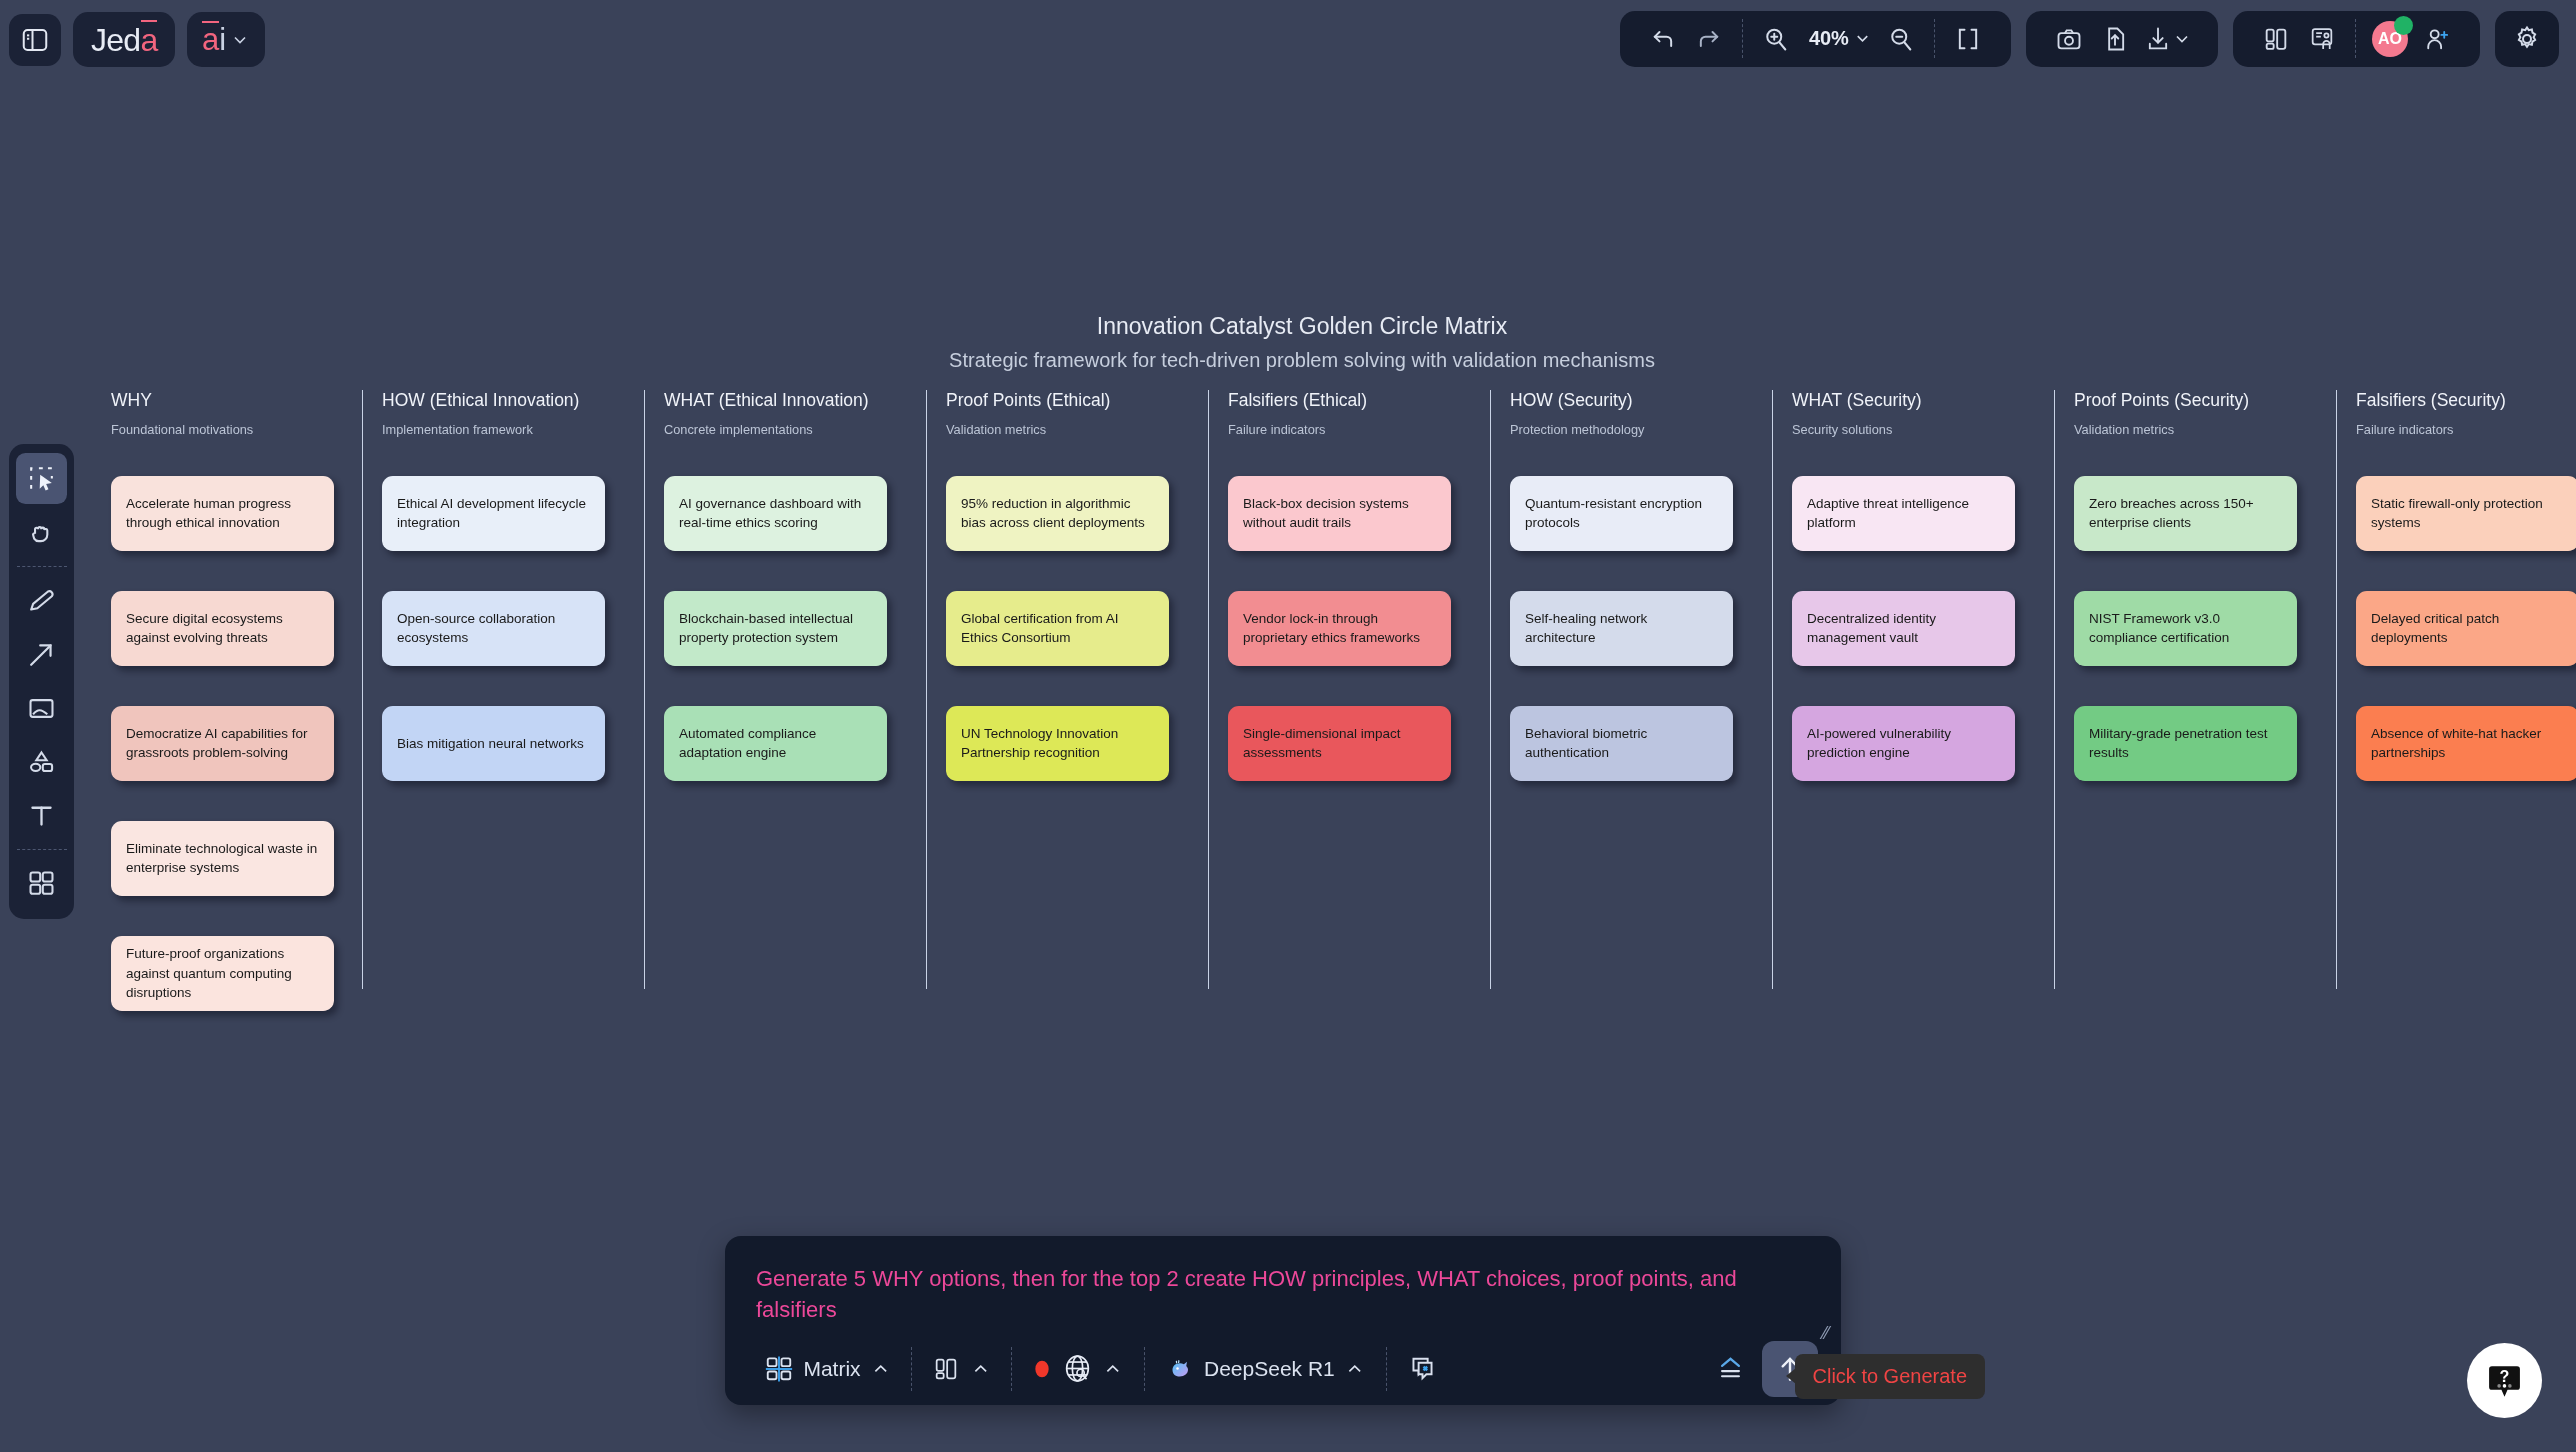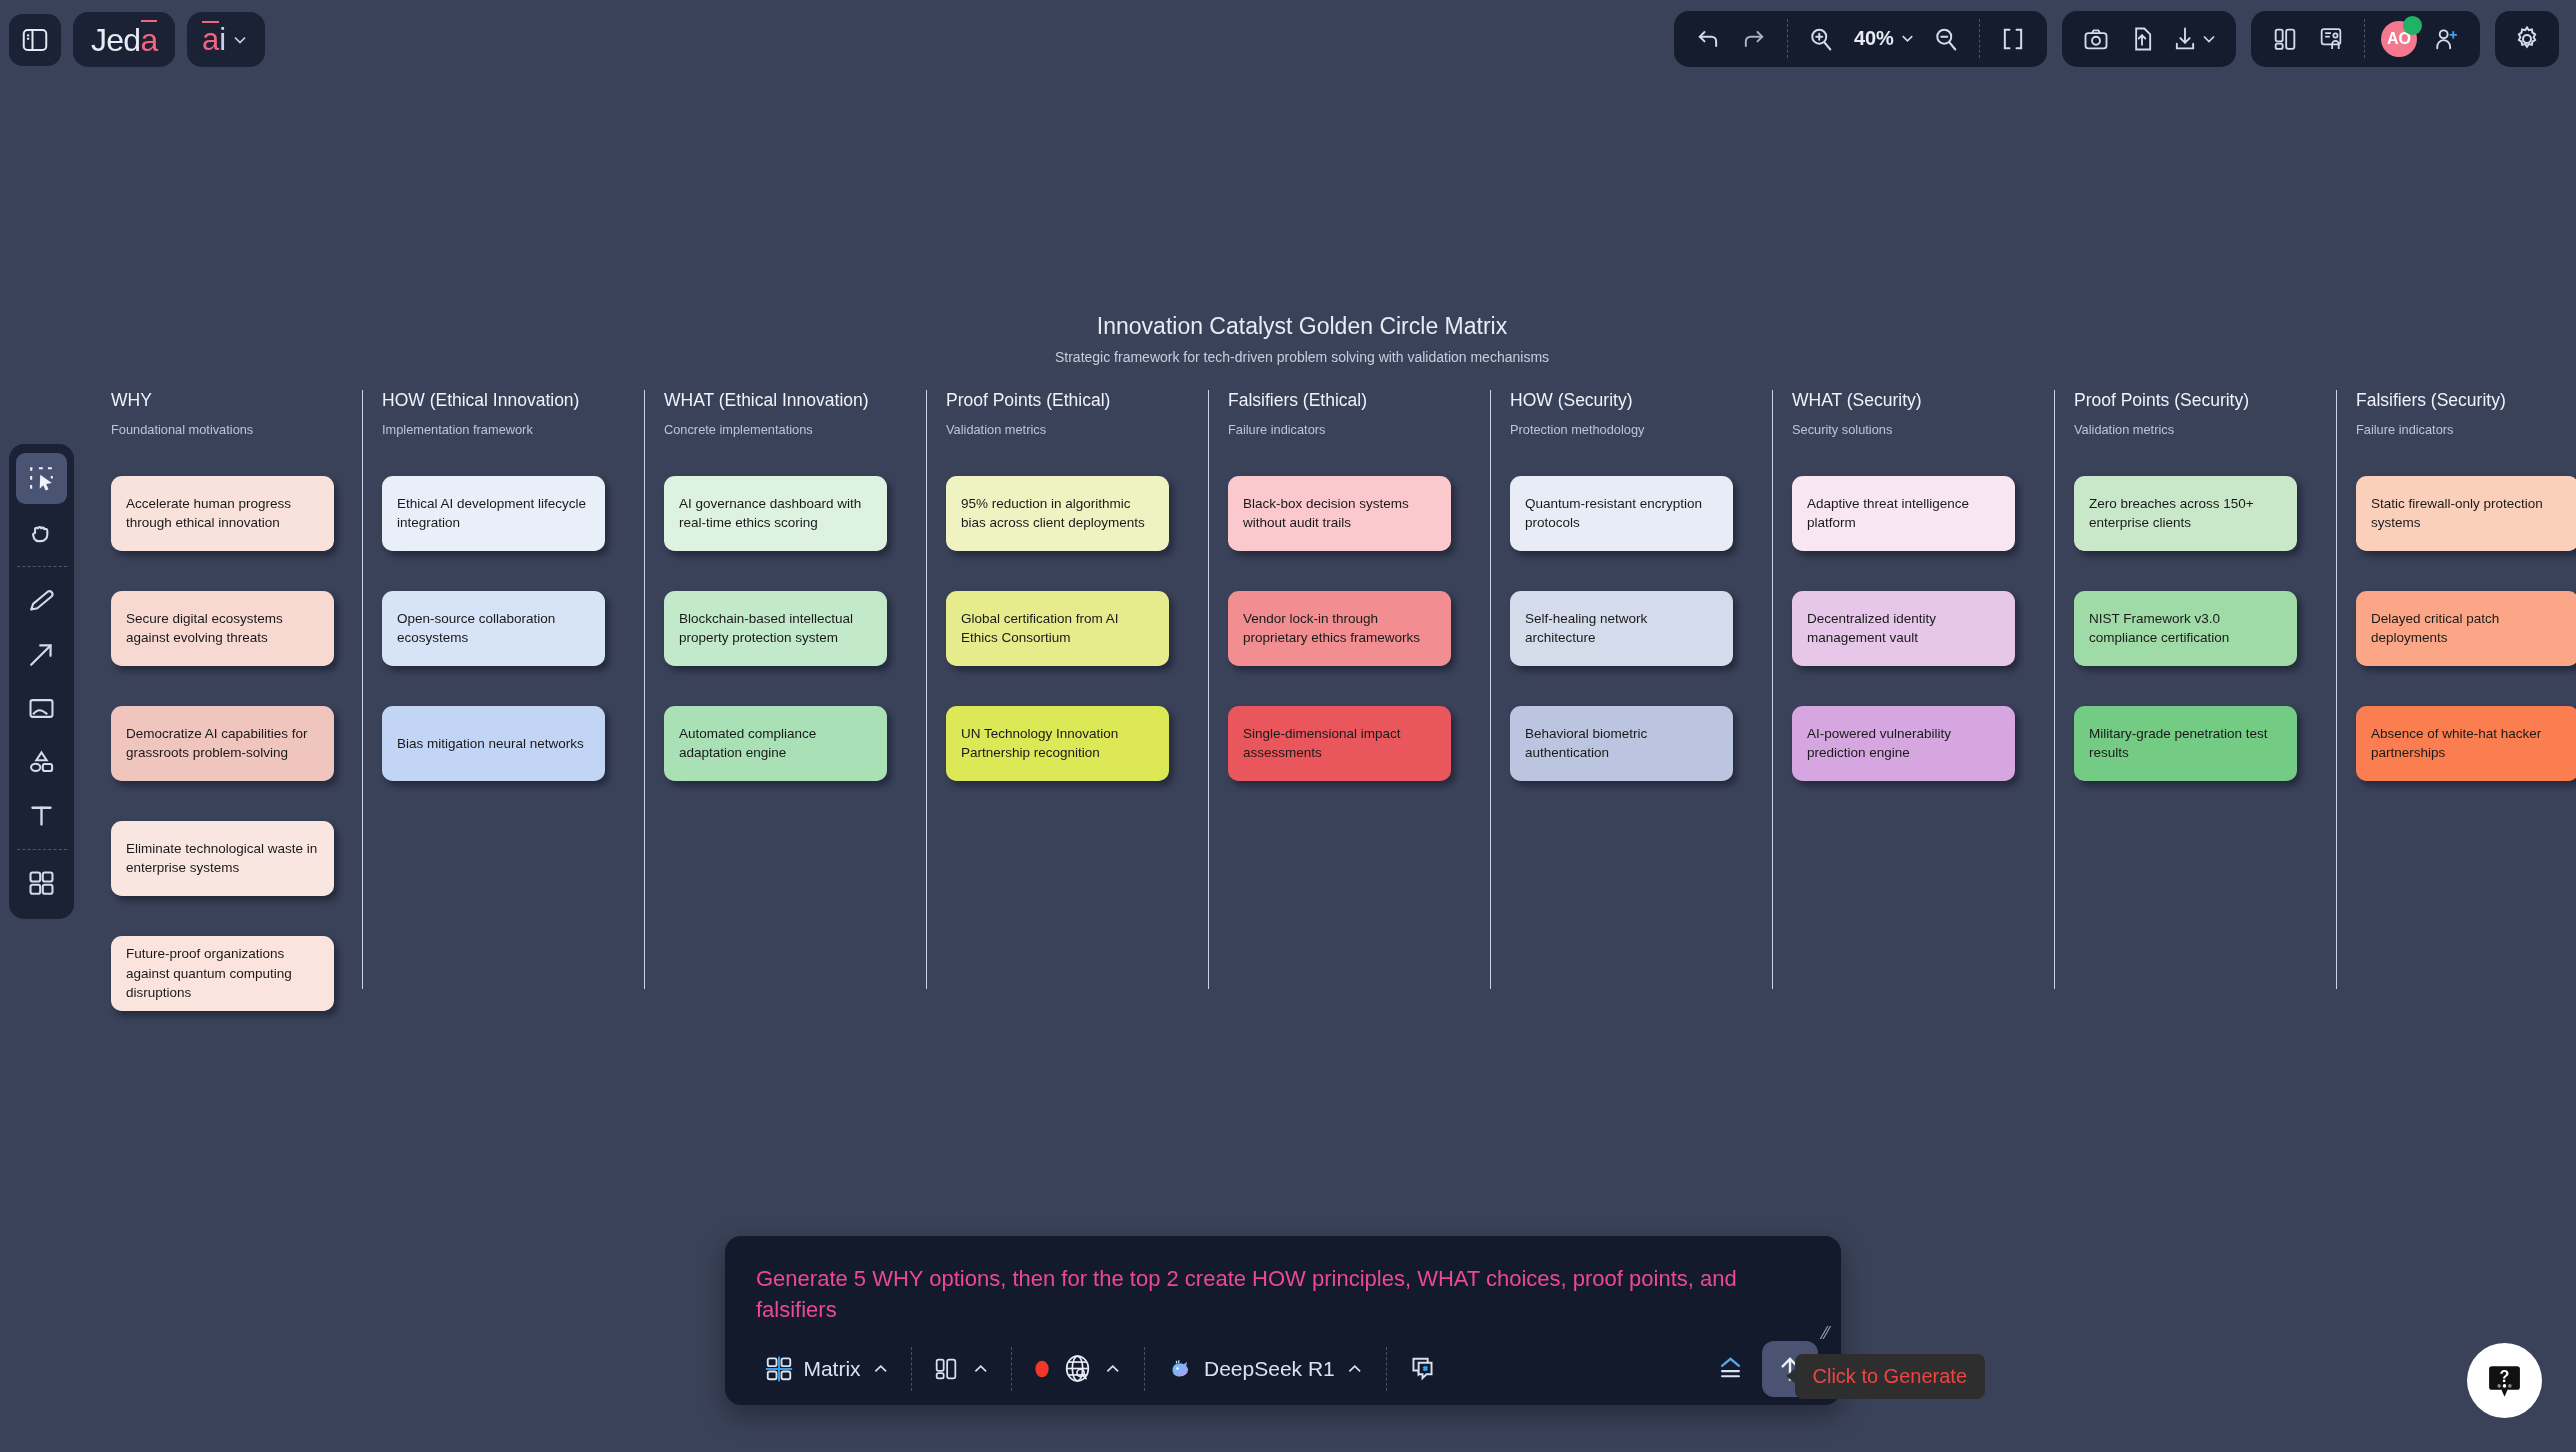--- a/index.html
+++ b/index.html
@@ -36,21 +36,21 @@
   .ai-text .a { color: #f2657f; position: relative; }
   .ai-text .a::before {
     content: ""; position: absolute; left: 0; right: 0; top: -1.3px;
     height: 2.7px; background: #f2657f;
   }
 
   
   .tr-group { position: absolute; top: 10.8px; right: 17.5px; display: flex; align-items: center; gap: 15px; }
   .tbar {
     height: 56px; border-radius: 15px; background: #151c2e;
-    display: flex; align-items: center; padding: 0 13px; gap: 4px;
+    display: flex; align-items: center; padding: 0 22px; gap: 4px;
   }
   .tbtn {
     min-width: 42px; height: 42px; border-radius: 8px;
     display: flex; align-items: center; justify-content: center;
     color: #d4dbe9; padding: 0 4px;
   }
   .vdiv { width: 0; border-left: 1.3px dashed #49536b; height: 39px; margin: 0 8px; }
   .zoom-label { font-size: 20px; font-weight: bold; color: #e8ecf5; padding: 0 4px; }
   .avatar {
     width: 36px; height: 36px; border-radius: 50%;
@@ -71,21 +71,21 @@
   .ltbtn {
     width: 51px; height: 51px; border-radius: 9.4px;
     display: flex; align-items: center; justify-content: center; color: #d4dbe9;
   }
   .ltbtn.active { background: #4a5472; }
   .hdiv { width: 50px; border-top: 1.3px dashed #4d5771; margin: 5.4px 0; }
 
   
   .matrix-title-wrap { position: absolute; left: 0; right: 0; top: 313px; text-align: center; padding-left: 28px; }
   .matrix-title { font-size: 23px; color: #e7ebf4; font-weight: 400; }
-  .matrix-sub { font-size: 14px; color: #c6cedd; margin-top: 8.7px; }
+  .matrix-sub { font-size: 20px; color: #c6cedd; margin-top: 8.7px; }
 
   .columns { position: absolute; left: 81px; top: 390px; display: flex; }
   .col { position: relative; width: 282px; padding-left: 19px; }
   .col::after {
     content: ""; position: absolute; right: 0; top: 0;
     width: 1.3px; height: 599px; background: #c9d3e6;
   }
   .col:last-child::after { display: none; }
   .col.first { width: 282px; padding-left: 30px; }
   .col-title { font-size: 17.5px; color: #f0f3f9; font-weight: 400; white-space: nowrap; }

